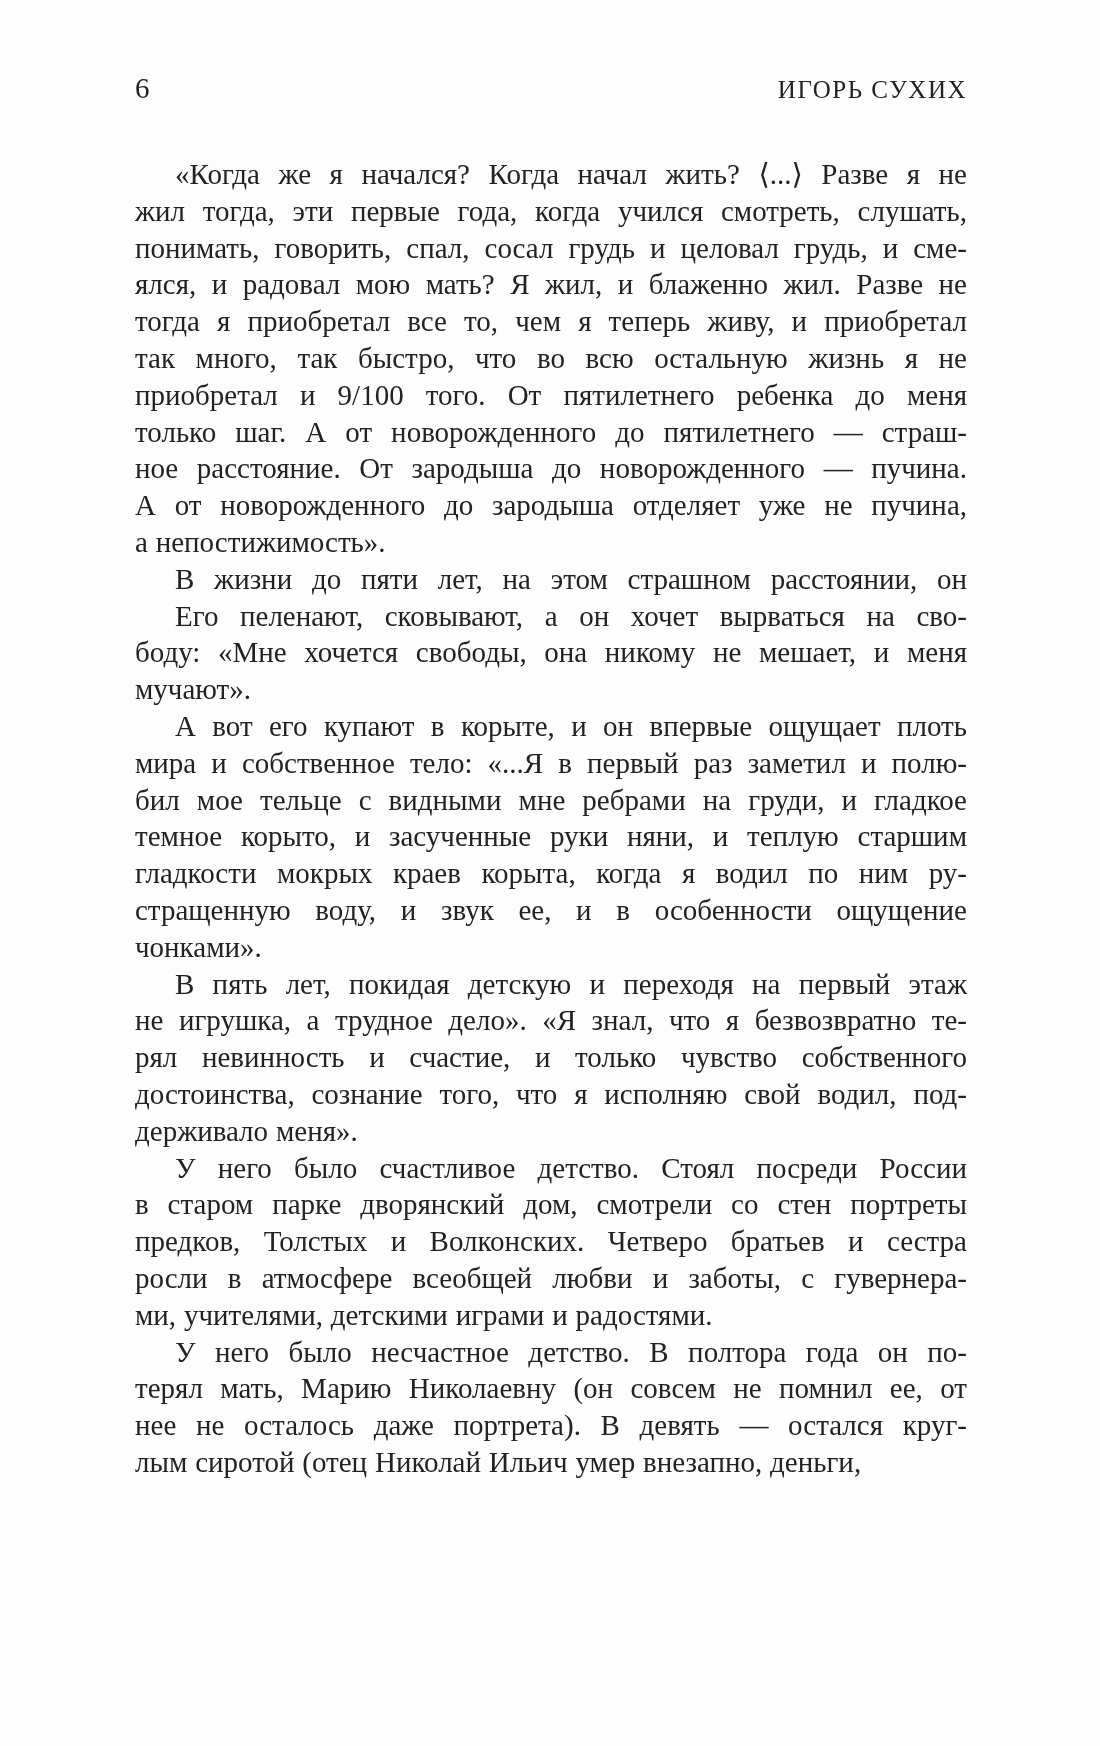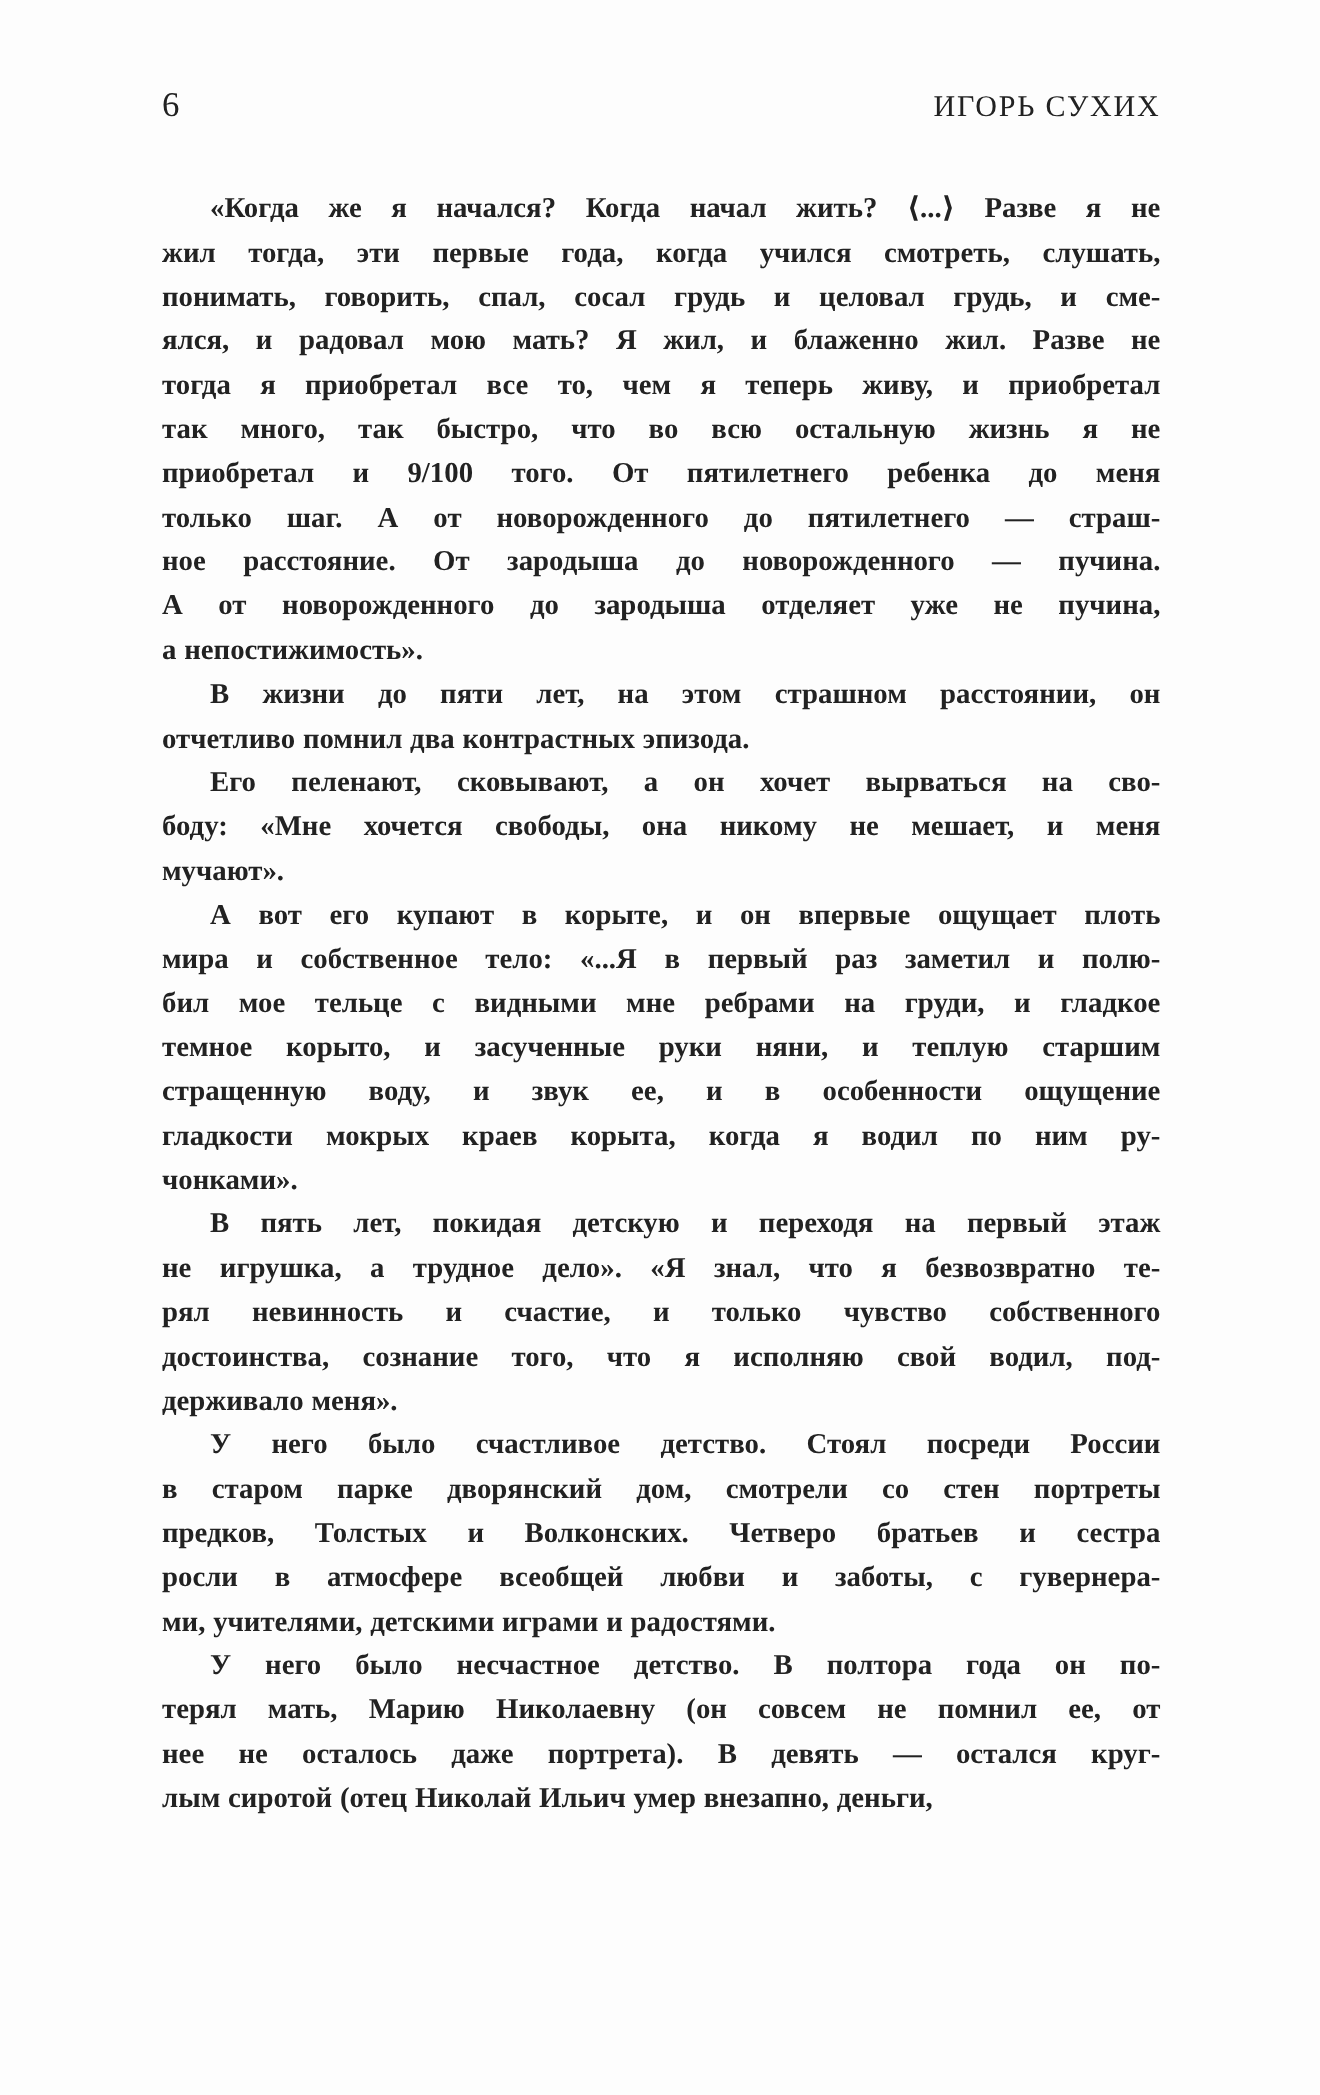--- a/index.html
+++ b/index.html
@@ -37,27 +37,26 @@
     letter-spacing: 1.5px;
     text-align: right;
   }
   .text-body {
     position: absolute;
     left: 135px;
     top: 156px;
     width: 832px;
   }
   .text-line {
-    font-size: 24px;
+    font-size: 29px;
     line-height: 36.8px;
     text-align: justify;
     text-align-last: justify;
     word-spacing: 0.02em;
     white-space: normal;
-    font-weight: bold;
   }
   .text-line.para-first {
     text-indent: 40px;
   }
   .text-line.para-last {
     text-align-last: left;
   }
 </style>
 </head>
 <body style="background: rgb(253, 253, 253);">
@@ -73,30 +72,29 @@
       <div class="text-line">понимать, говорить, спал, сосал грудь и целовал грудь, и сме-</div>
       <div class="text-line">ялся, и радовал мою мать? Я жил, и блаженно жил. Разве не</div>
       <div class="text-line">тогда я приобретал все то, чем я теперь живу, и приобретал</div>
       <div class="text-line">так много, так быстро, что во всю остальную жизнь я не</div>
       <div class="text-line">приобретал и 9/100 того. От пятилетнего ребенка до меня</div>
       <div class="text-line">только шаг. А от новорожденного до пятилетнего — страш-</div>
       <div class="text-line">ное расстояние. От зародыша до новорожденного — пучина.</div>
       <div class="text-line">А от новорожденного до зародыша отделяет уже не пучина,</div>
       <div class="text-line para-last">а непостижимость».</div>
       <div class="text-line para-first">В жизни до пяти лет, на этом страшном расстоянии, он</div>
-      <div class="text-line para-last">отчетливо помнил два контрастных эпизода.</div>
       <div class="text-line para-first">Его пеленают, сковывают, а он хочет вырваться на сво-</div>
       <div class="text-line">боду: «Мне хочется свободы, она никому не мешает, и меня</div>
       <div class="text-line para-last">мучают».</div>
       <div class="text-line para-first">А вот его купают в корыте, и он впервые ощущает плоть</div>
       <div class="text-line">мира и собственное тело: «...Я в первый раз заметил и полю-</div>
       <div class="text-line">бил мое тельце с видными мне ребрами на груди, и гладкое</div>
       <div class="text-line">темное корыто, и засученные руки няни, и теплую старшим</div>
+      <div class="text-line">гладкости мокрых краев корыта, когда я водил по ним ру-</div>
       <div class="text-line">стращенную воду, и звук ее, и в особенности ощущение</div>
-      <div class="text-line">гладкости мокрых краев корыта, когда я водил по ним ру-</div>
       <div class="text-line para-last">чонками».</div>
       <div class="text-line para-first">В пять лет, покидая детскую и переходя на первый этаж</div>
       <div class="text-line">не игрушка, а трудное дело». «Я знал, что я безвозвратно те-</div>
       <div class="text-line">рял невинность и счастие, и только чувство собственного</div>
       <div class="text-line">достоинства, сознание того, что я исполняю свой водил, под-</div>
       <div class="text-line para-last">держивало меня».</div>
       <div class="text-line para-first">У него было счастливое детство. Стоял посреди России</div>
       <div class="text-line">в старом парке дворянский дом, смотрели со стен портреты</div>
       <div class="text-line">предков, Толстых и Волконских. Четверо братьев и сестра</div>
       <div class="text-line">росли в атмосфере всеобщей любви и заботы, с гувернера-</div>

